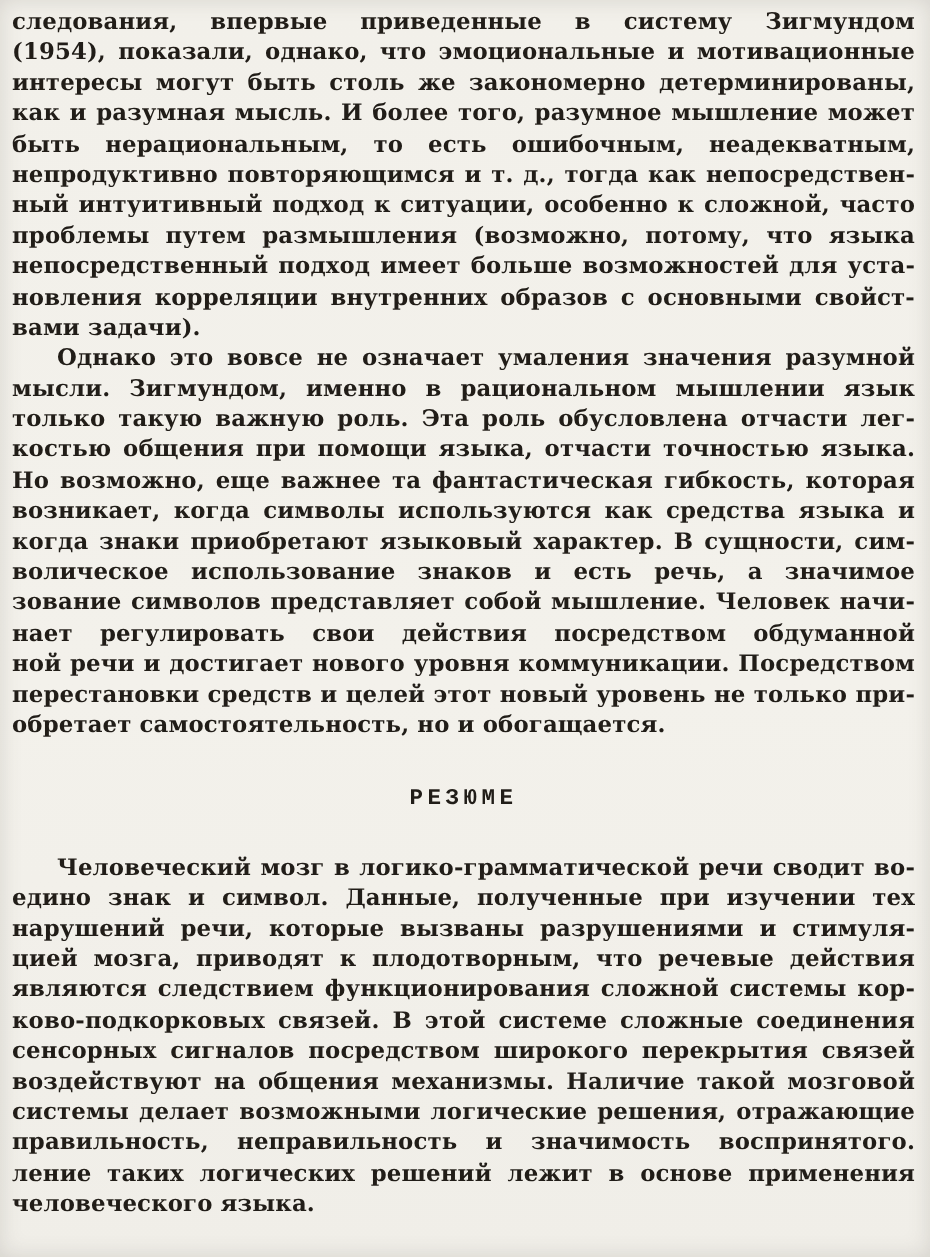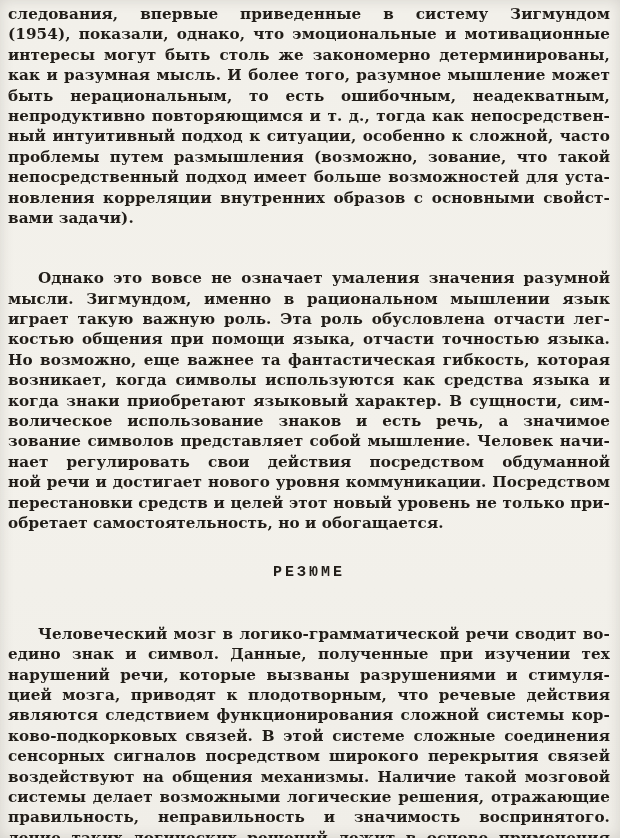--- a/index.html
+++ b/index.html
@@ -34,21 +34,20 @@
     letter-spacing: 0.1px;
     white-space: normal;
     overflow: hidden;
     height: 20.4px;
   }
   .line.last {
     text-align-last: left;
   }
   .paragraph.indent .line:first-child {
     text-indent: 30px;
-    margin-top: 40px;
   }
   .section-heading {
     margin: 30px 0 24px 0;
     text-align: center;
     font-size: 15px;
     font-weight: 700;
     letter-spacing: 3px;
     color: #211d18;
     font-family: Liberation Mono, monospace;
   }
@@ -58,30 +57,30 @@
 
 <div class="page">
   <div class="paragraph">
       <div class="line">следования, впервые приведенные в систему Зигмундом Фрейдом</div>
       <div class="line">(1954), показали, однако, что эмоциональные и мотивационные</div>
       <div class="line">интересы могут быть столь же закономерно детерминированы,</div>
       <div class="line">как и разумная мысль. И более того, разумное мышление может</div>
       <div class="line">быть нерациональным, то есть ошибочным, неадекватным,</div>
       <div class="line">непродуктивно повторяющимся и т. д., тогда как непосредствен-</div>
       <div class="line">ный интуитивный подход к ситуации, особенно к сложной, часто</div>
-      <div class="line">проблемы путем размышления (возможно, зование, что такой</div>
+      <div class="line">проблемы путем размышления (возможно, потому, что языка</div>
       <div class="line">непосредственный подход имеет больше возможностей для уста-</div>
       <div class="line">новления корреляции внутренних образов с основными свойст-</div>
       <div class="line last">вами задачи).</div>
     </div>
 
   <div class="paragraph indent">
       <div class="line">Однако это вовсе не означает умаления значения разумной</div>
       <div class="line">мысли. Зигмундом, именно в рациональном мышлении язык</div>
-      <div class="line">играет такую важную роль. Эта роль обусловлена отчасти лег-</div>
+      <div class="line">только такую важную роль. Эта роль обусловлена отчасти лег-</div>
       <div class="line">костью общения при помощи языка, отчасти точностью языка.</div>
       <div class="line">Но возможно, еще важнее та фантастическая гибкость, которая</div>
       <div class="line">возникает, когда символы используются как средства языка и</div>
       <div class="line">когда знаки приобретают языковый характер. В сущности, сим-</div>
       <div class="line">волическое использование знаков и есть речь, а значимое исполь-</div>
       <div class="line">зование символов представляет собой мышление. Человек начи-</div>
       <div class="line">нает регулировать свои действия посредством обдуманной разум-</div>
       <div class="line">ной речи и достигает нового уровня коммуникации. Посредством</div>
       <div class="line">перестановки средств и целей этот новый уровень не только при-</div>
       <div class="line last">обретает самостоятельность, но и обогащается.</div>

